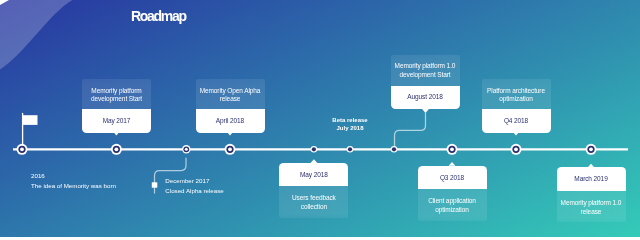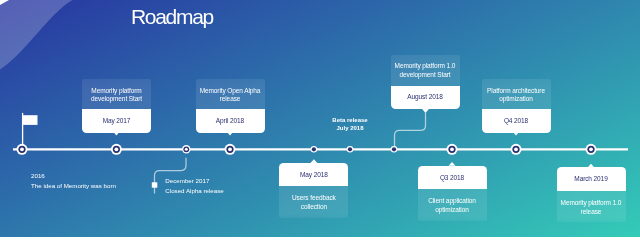--- a/index.html
+++ b/index.html
@@ -2,21 +2,21 @@
 <html><head>
 <meta charset="utf-8">
 <style>
   html,body{margin:0;padding:0;background:#fff;}
   body{width:640px;height:237px;overflow:hidden;font-family:"Liberation Sans",sans-serif;
        -webkit-font-smoothing:antialiased;}
   #stage{position:relative;width:640px;height:237px;overflow:hidden;
     background:linear-gradient(155.28deg,#2834A1 0%,#2B5AA7 25%,#2E7FAD 50%,#31A5B3 75%,#34CBB8 100%);}
   .bg-svg{position:absolute;left:0;top:0;width:640px;height:237px;}
   .title{position:absolute;left:131px;top:6px;
-    font-size:21px;line-height:21px;color:#FFFFFF;letter-spacing:-1.3px;font-weight:400;}
+    font-size:14px;line-height:21px;color:#FFFFFF;letter-spacing:-1.3px;font-weight:700;}
 
   .card{position:absolute;width:69px;}
   .card .hdr{background:rgba(255,255,255,0.10);color:#FFFFFF;text-align:center;
       font-size:6.5px;line-height:8.4px;letter-spacing:-0.1px;box-sizing:border-box;}
   .card .body{background:#FFFFFF;color:#2A3070;text-align:center;
       font-size:6.5px;line-height:8.4px;letter-spacing:-0.1px;box-sizing:border-box;}
   .card.up .hdr{border-radius:2px 2px 0 0;
       background:linear-gradient(to bottom, rgba(255,255,255,0.08) 0%, rgba(255,255,255,0.095) 22%, rgba(255,255,255,0.095) 100%);}
   .card.up .body{border-radius:0 0 4.5px 4.5px;}
   .card.down .body{border-radius:4.5px 4.5px 0 0;}

